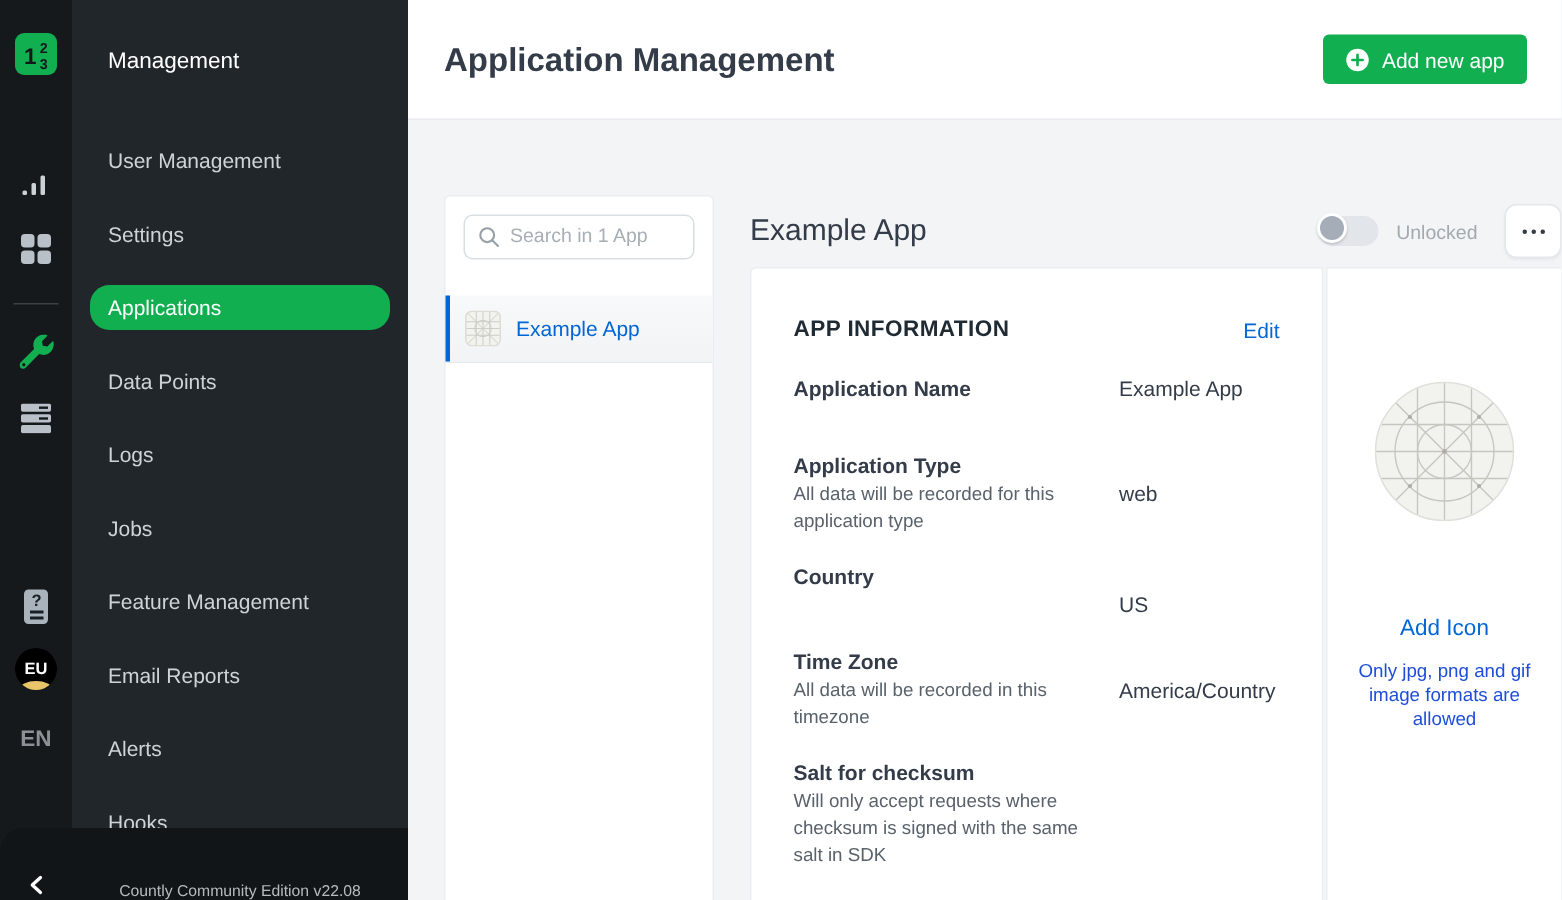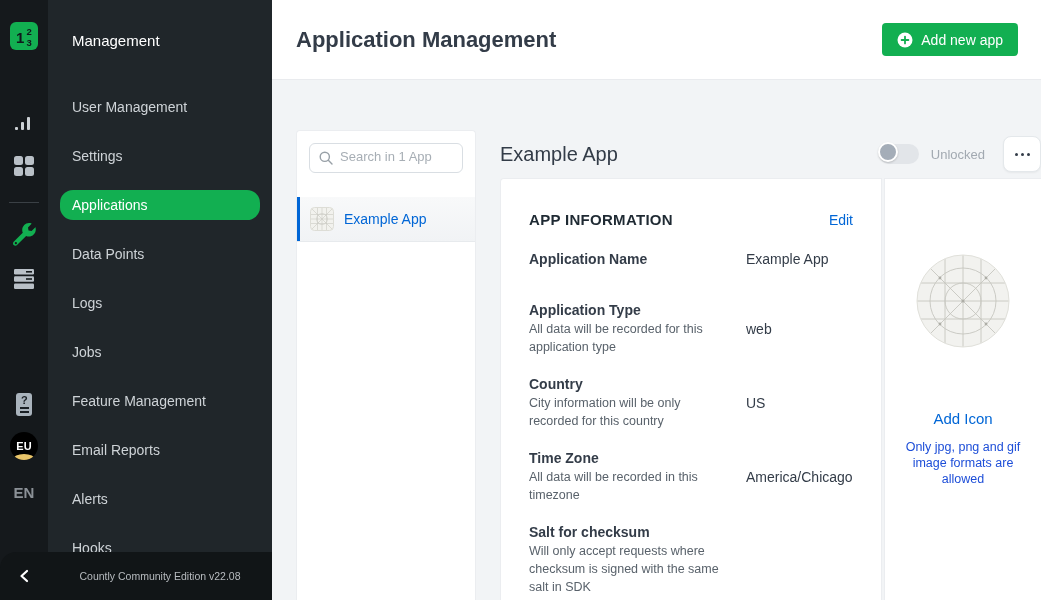--- a/index.html
+++ b/index.html
@@ -27,21 +27,21 @@
   .avatar .blob { position:absolute; bottom:-5px; left:3px; width:22px; height:11px; background:#e9c56a; border-radius:50%; }
   .avatar .init { position:absolute; inset:0; display:flex; align-items:center; justify-content:center; color:#fff; font-size:11px; font-weight:700; }
   .lang { margin-top:24px; color:#8b9197; font-size:15px; font-weight:600; cursor:pointer; }
 
   .menu { flex:1; background:#20262a; }
   .menu-title { color:#ffffff; font-size:15px; font-weight:500; padding:32px 0 0 24px; line-height:18px; }
   .menu ul { list-style:none; margin:42px 0 0 0; padding:0; }
   .menu-item { height:30px; margin:19px 12px; padding:0 12px; border-radius:4px; display:flex; align-items:center; color:#ced3d7; font-size:14px; cursor:pointer; }
   .menu-item.active { background:#12af51; color:#fff; font-weight:500;border-radius:13px; }
 
-  .sidebar-footer { height:48px; background:#111517; border-top-left-radius:16px; position:relative; display:flex; align-items:center; }
+  .sidebar-footer { height:48px; background:#111517; border-top-left-radius:16px; position:relative; display:flex; align-items:flex-end; }
   .collapse-btn { margin-left:15px; width:20px; height:20px; display:flex; align-items:center; justify-content:center; cursor:pointer; z-index:2; }
   .footer-text { position:absolute; left:48px; right:0; text-align:center; color:#b7bbbf; font-size:10.5px; }
 
   
   main { flex:1; min-width:0; display:flex; flex-direction:column; }
   header { height:80px; flex:none; background:#fff; border-bottom:1px solid #e9ebee; display:flex; align-items:center; padding:0 23px 0 24px; }
   .page-title { flex:1; font-size:22px; font-weight:600; color:#333c48; margin:0; }
   .add-btn { background:#12af51; color:#fff; border:none; border-radius:4px; height:33px; padding:0 15px; font-size:14px; font-weight:500; font-family:inherit; display:flex; align-items:center; gap:8px; cursor:pointer; }
 
   .content { flex:1; padding:50px 0 0 24px; display:flex; gap:24px; overflow:hidden; }
@@ -274,30 +274,29 @@
               <div class="field-row has-desc">
                 <div class="field-left">
                   <div class="field-label">Application Type</div>
                   <div class="field-desc">All data will be recorded for this application type</div>
                 </div>
                 <div class="field-value">web</div>
               </div>
               <div class="field-row has-desc">
                 <div class="field-left">
                   <div class="field-label">Country</div>
-                  <div class="field-desc">City information will be only recorded for this country</div>
                 </div>
                 <div class="field-value">US</div>
               </div>
               <div class="field-row has-desc">
                 <div class="field-left">
                   <div class="field-label">Time Zone</div>
                   <div class="field-desc">All data will be recorded in this timezone</div>
                 </div>
-                <div class="field-value">America/Chicago</div>
+                <div class="field-value">America/Country</div>
               </div>
               <div class="field-row has-desc">
                 <div class="field-left">
                   <div class="field-label">Salt for checksum</div>
                   <div class="field-desc">Will only accept requests where checksum is signed with the same salt in SDK</div>
                 </div>
                 <div class="field-value"></div>
               </div>
           </div>
 

